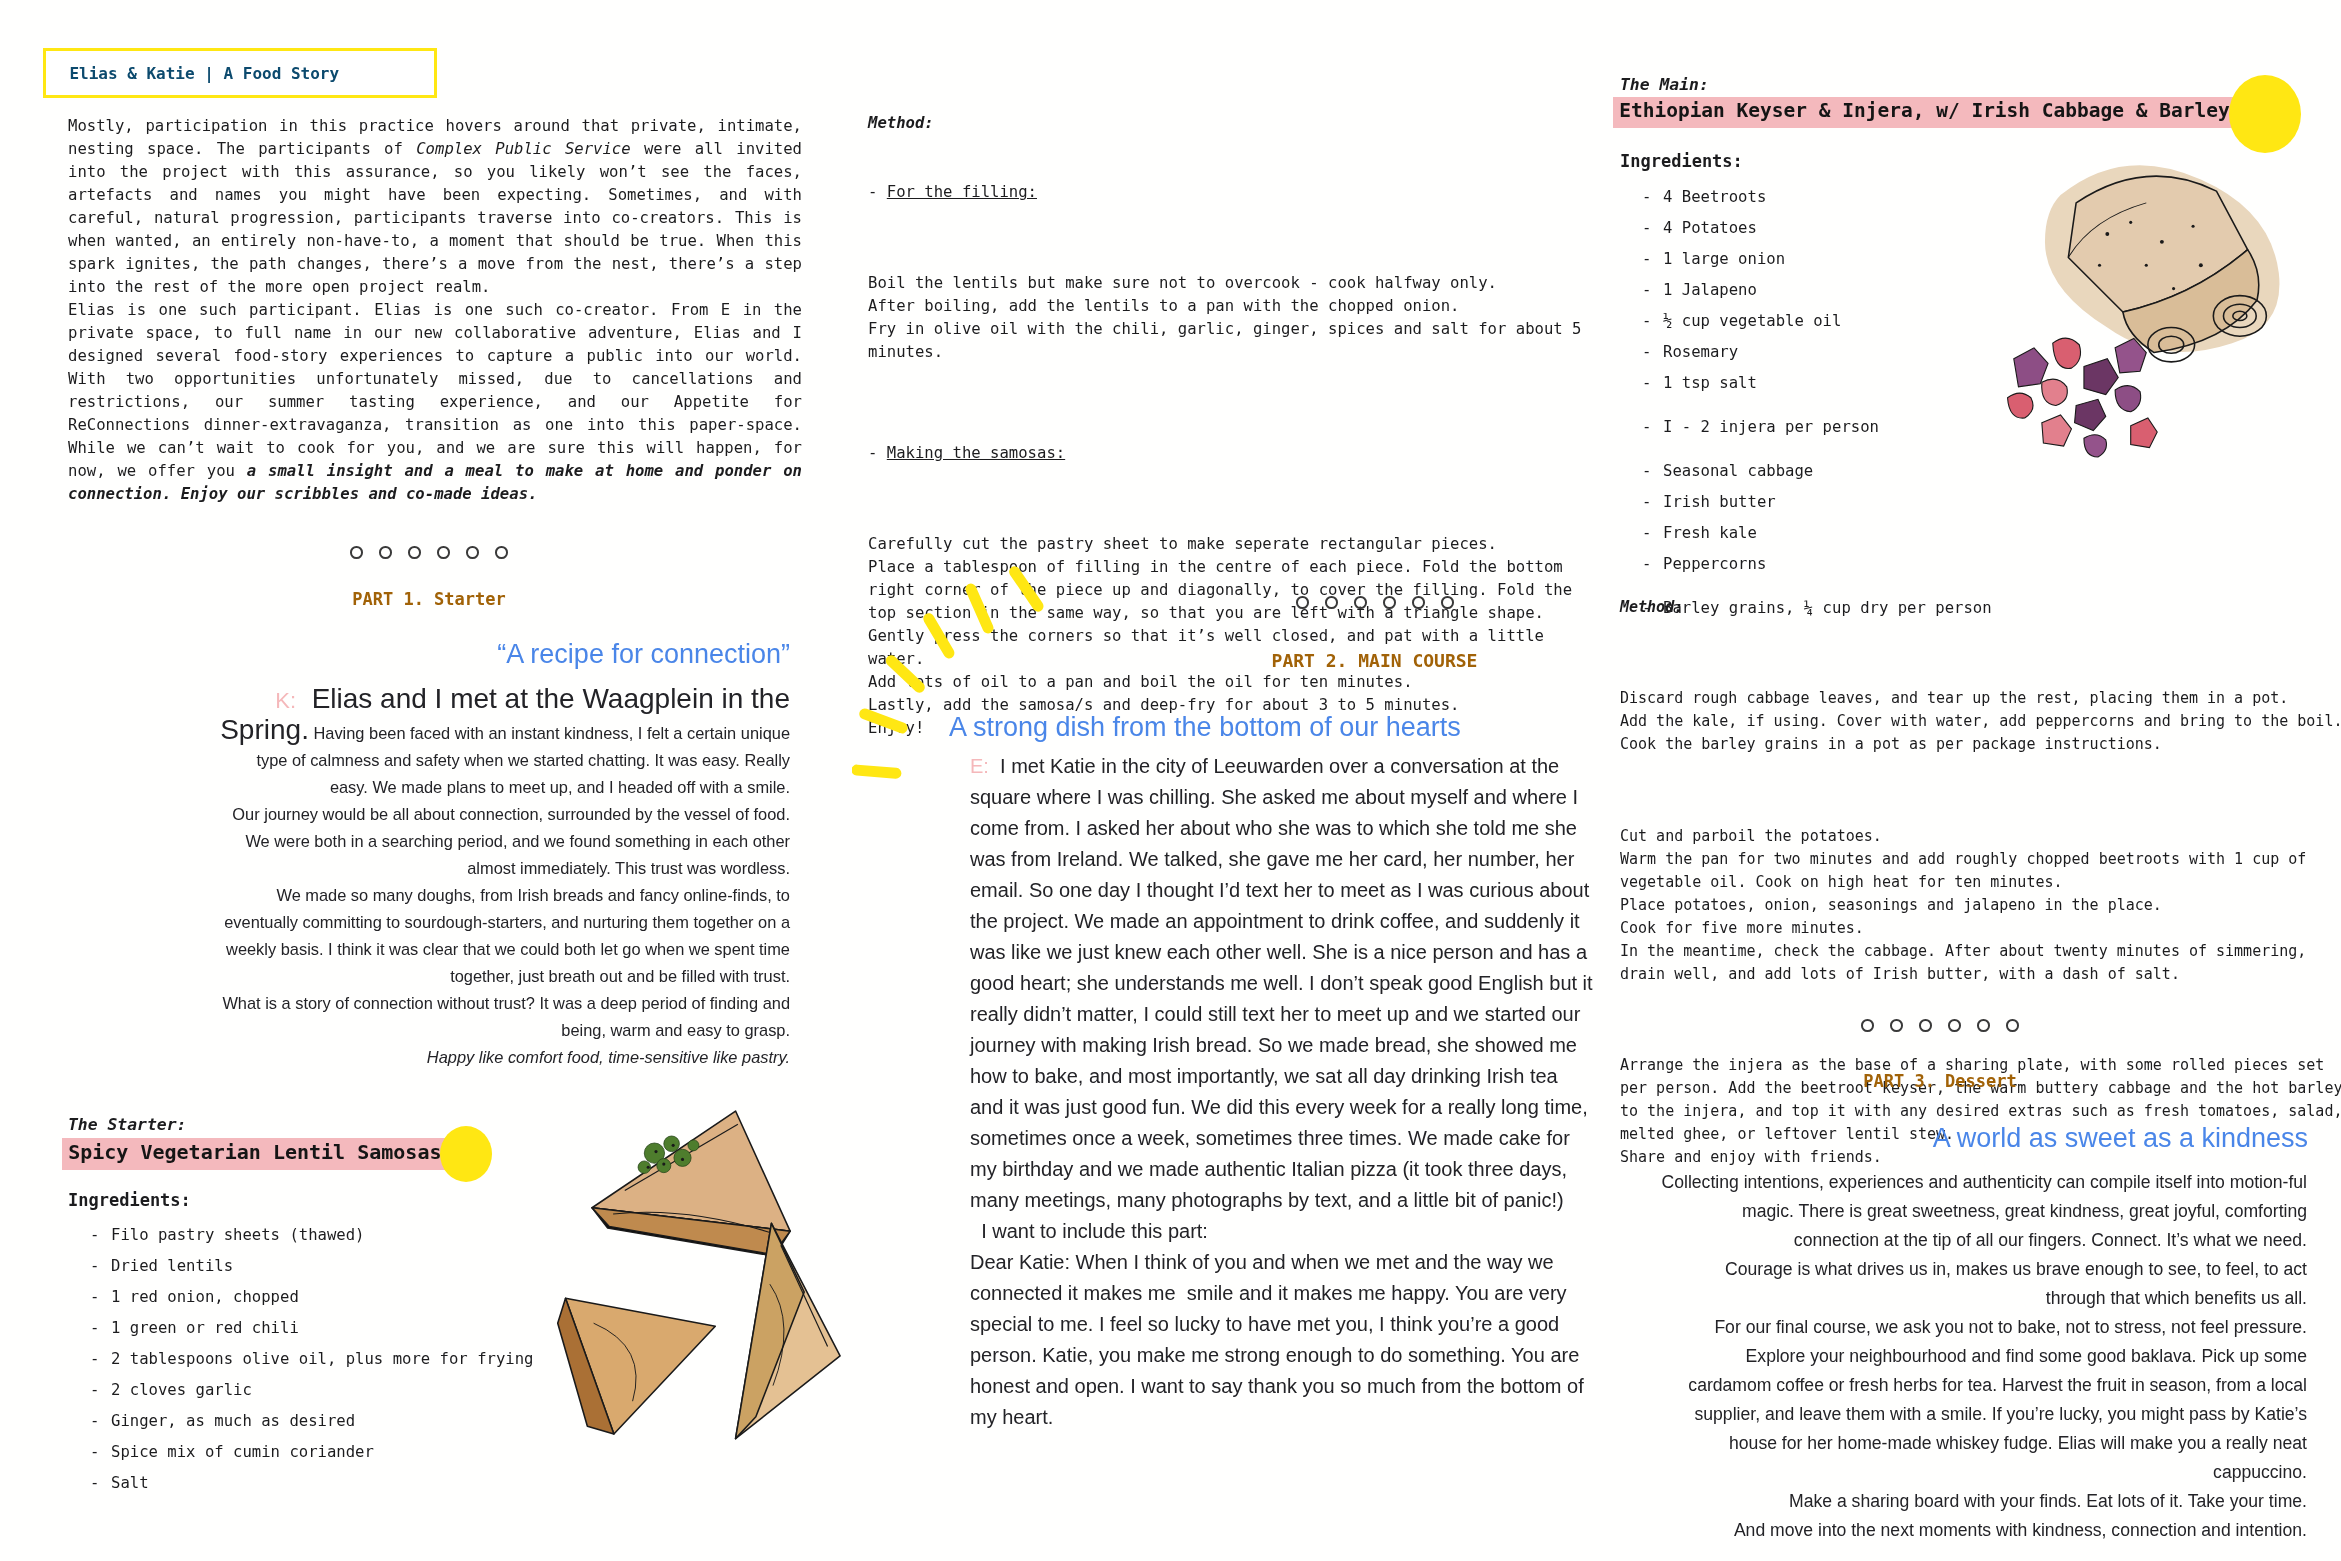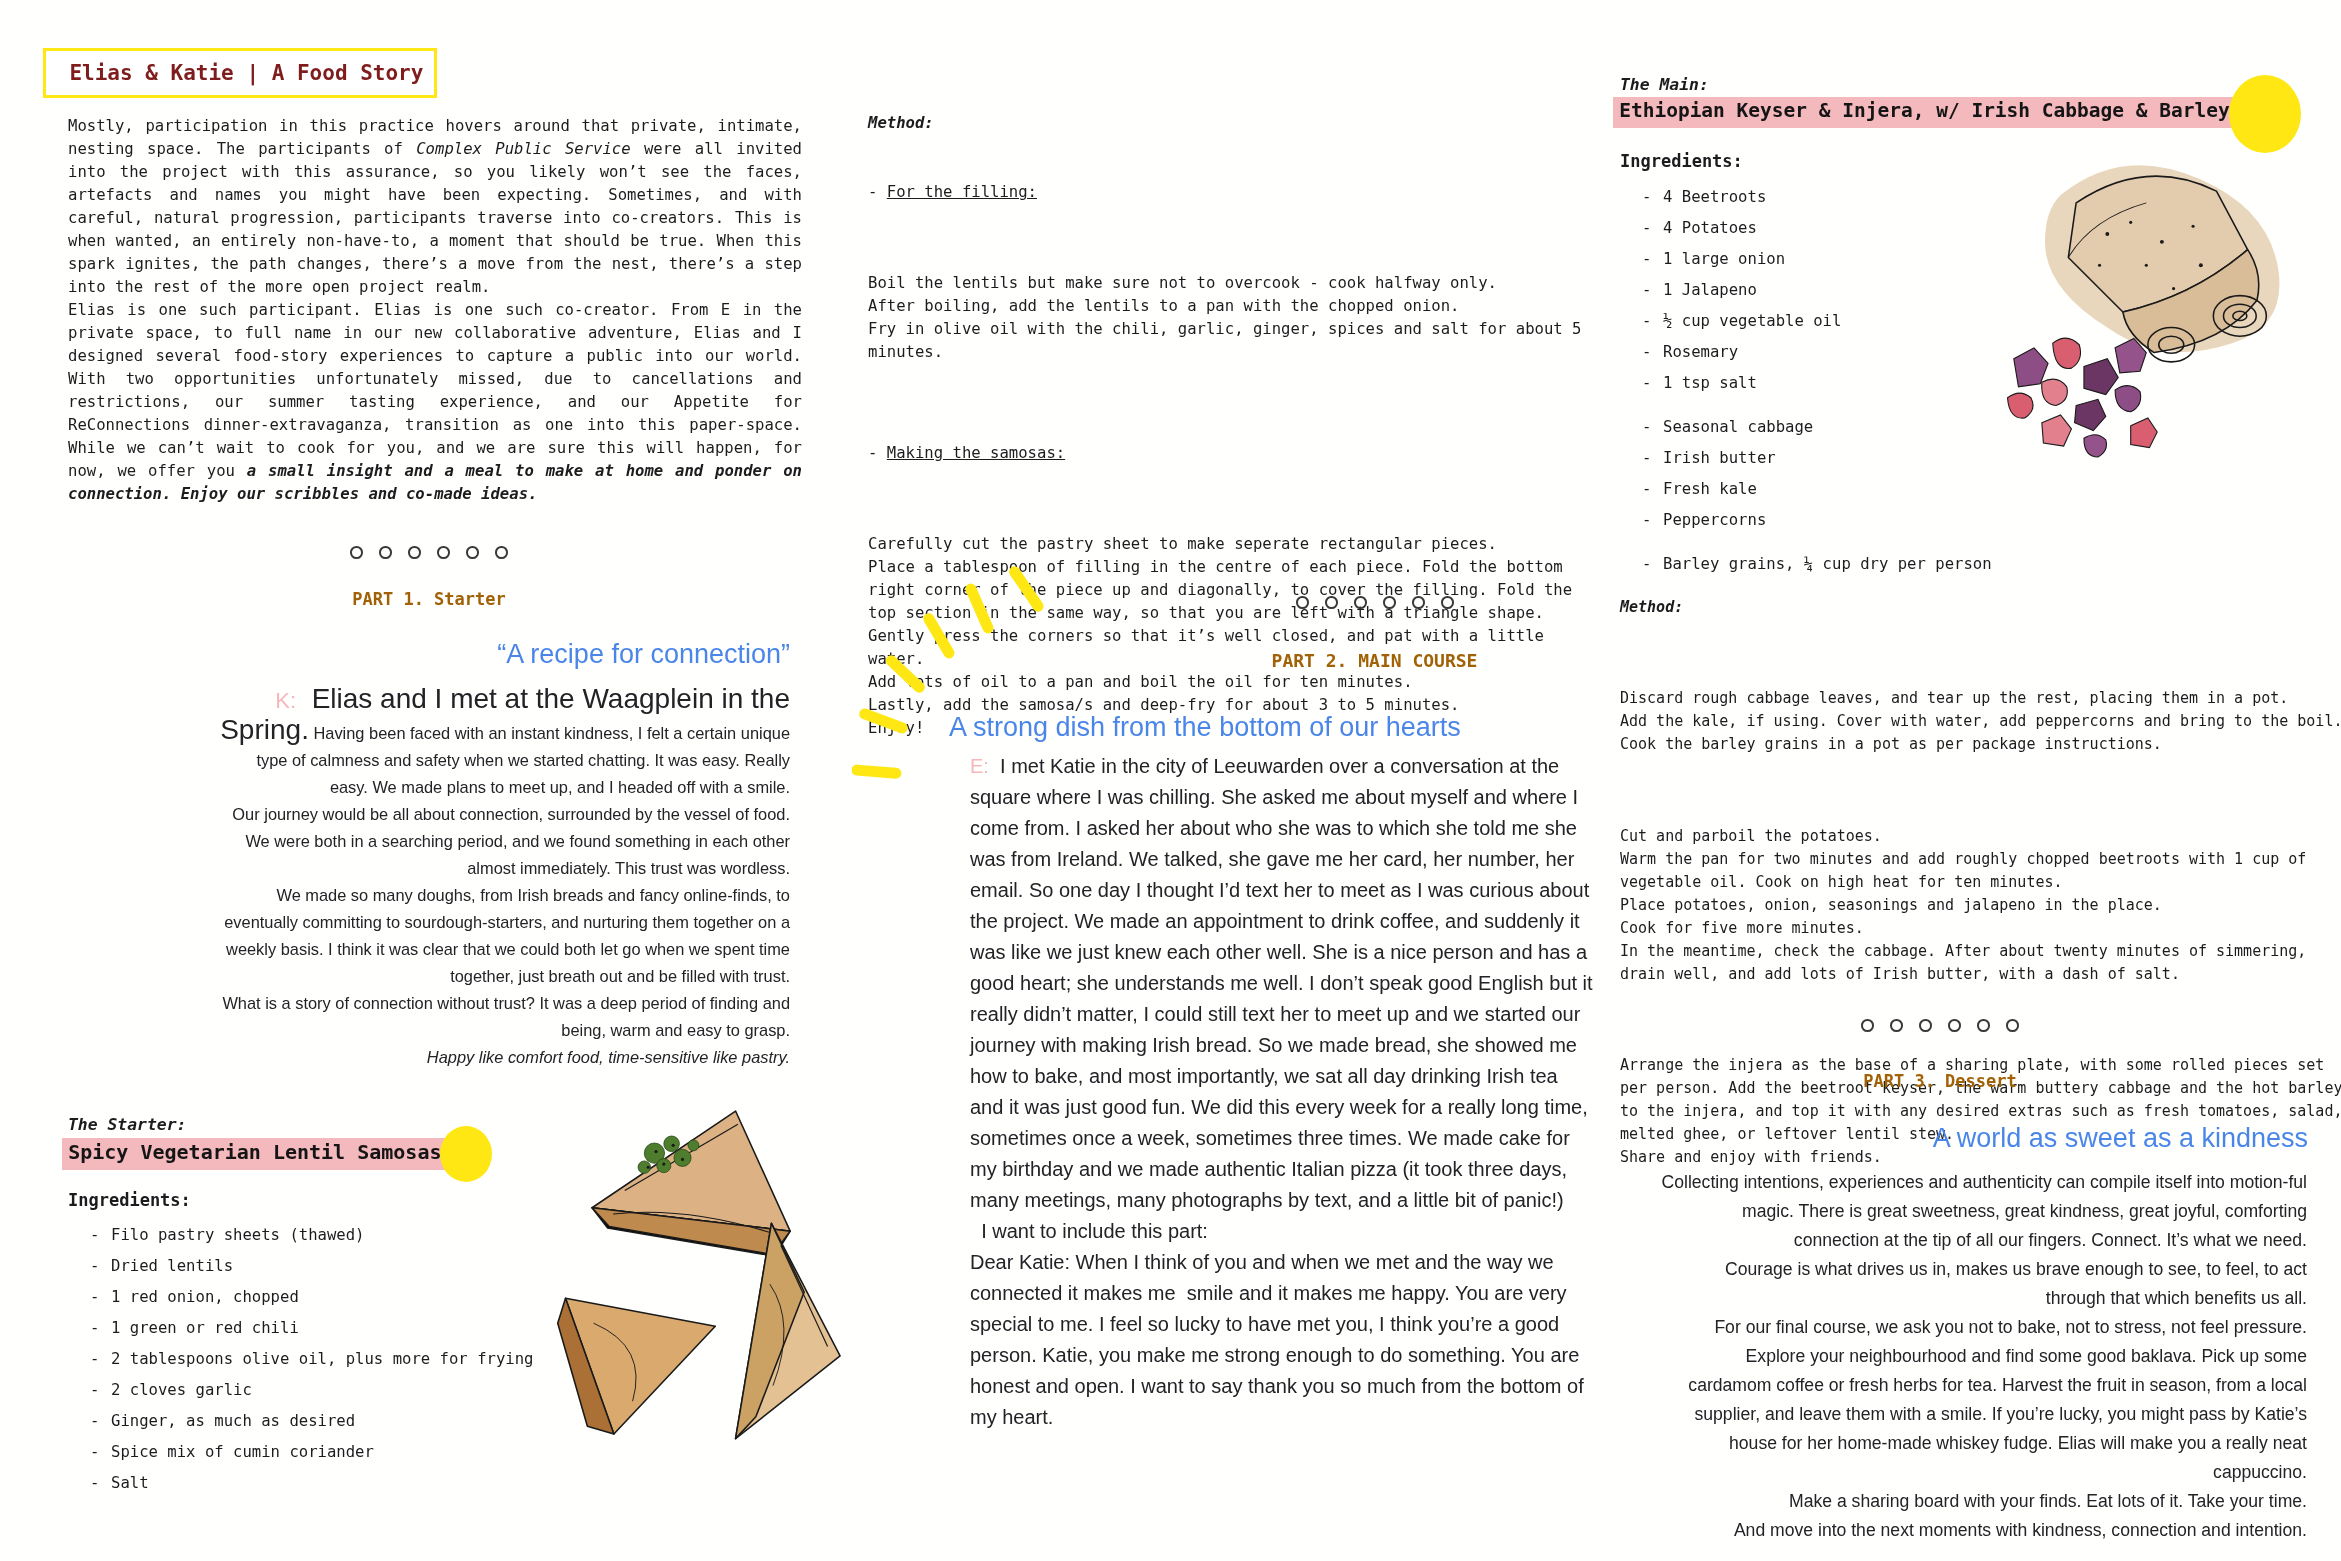--- a/index.html
+++ b/index.html
@@ -10,21 +10,21 @@
     color:#1c1c1e;
   }
   .abs{position:absolute;}
   .mono{font-family:"DejaVu Sans Mono", monospace;color:#1c1c1e;}
   .sans{font-family:"Liberation Sans", sans-serif;color:#232327;}
   .prewrap{white-space:pre-wrap;}
 
   
   #title-box{left:43px;top:48px;width:394px;height:50px;border:3.9px solid #ffe713;
     display:flex;align-items:center;box-sizing:border-box;padding-left:23.4px;background:#fff;}
-  #title-box .t{font-size:21px;font-weight:bold;color:#7f1d1d;}
+  #title-box .t{font-size:16px;font-weight:bold;color:#0c4a6e;}
 
   
   #intro{left:68px;top:115px;width:734px;font-size:15.6px;line-height:23px;text-align:justify;}
   #intro .it{font-style:italic;}
   #intro .bi{font-style:italic;font-weight:bold;}
 
   
   .dots{display:flex;gap:16.4px;}
   .dots .dot{width:8.6px;height:8.6px;border:2px solid #3a3a3a;border-radius:50%;background:transparent;}
 
@@ -193,20 +193,23 @@
   <div style="margin-bottom:21px;">
       <div class="ing-item">4 Beetroots</div>
       <div class="ing-item">4 Potatoes</div>
       <div class="ing-item">1 large onion</div>
       <div class="ing-item">1 Jalapeno</div>
       <div class="ing-item">½ cup vegetable oil</div>
       <div class="ing-item">Rosemary</div>
       <div class="ing-item">1 tsp salt</div>
     </div>
   <div style="margin-bottom:21px;">
+      <div class="ing-item">I - 2 injera per person</div>
+    </div>
+  <div style="margin-bottom:21px;">
       <div class="ing-item">Seasonal cabbage</div>
       <div class="ing-item">Irish butter</div>
       <div class="ing-item">Fresh kale</div>
       <div class="ing-item">Peppercorns</div>
     </div>
   <div>
       <div class="ing-item">Barley grains, ¼ cup dry per person</div>
     </div>
 </div>
 

